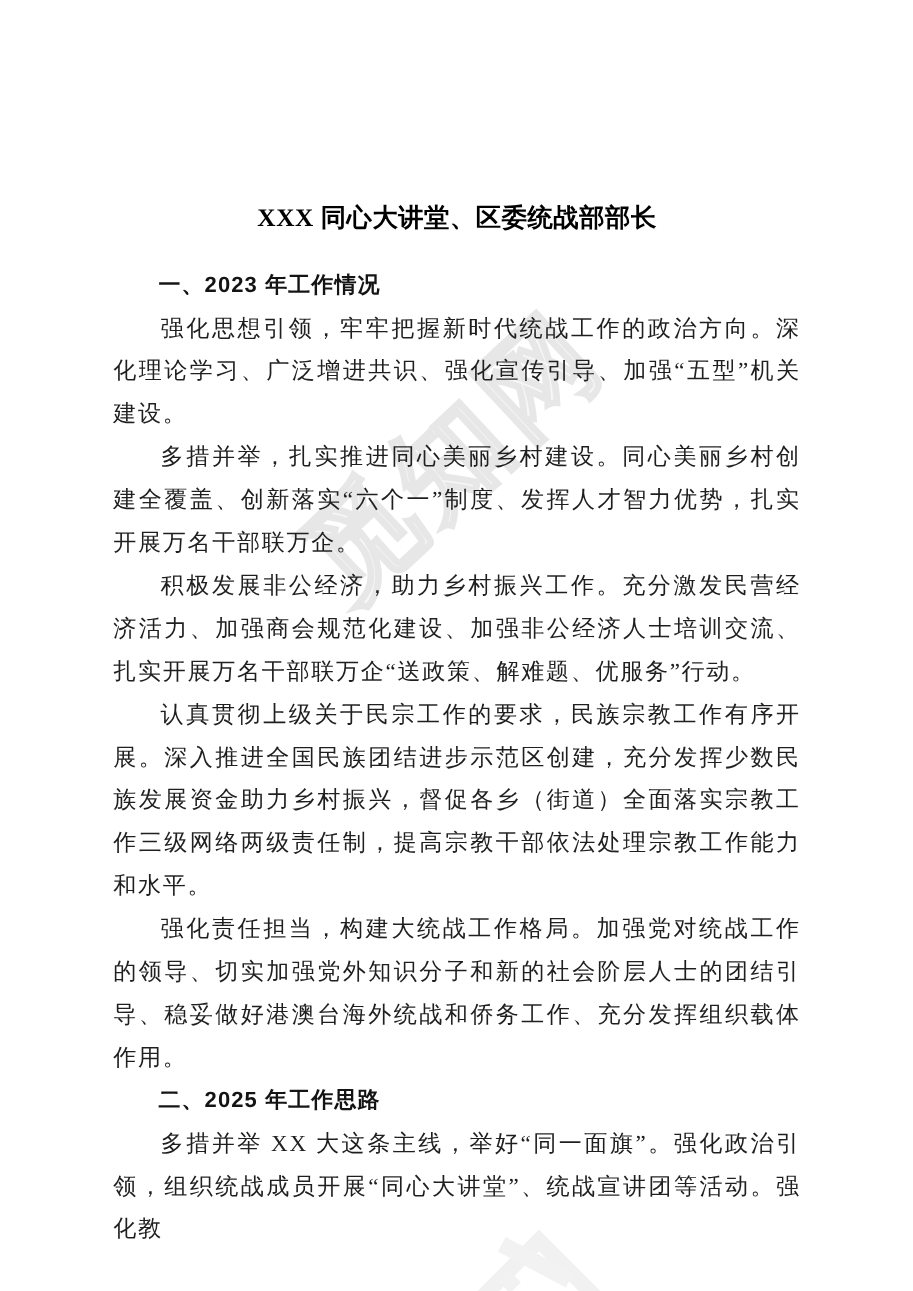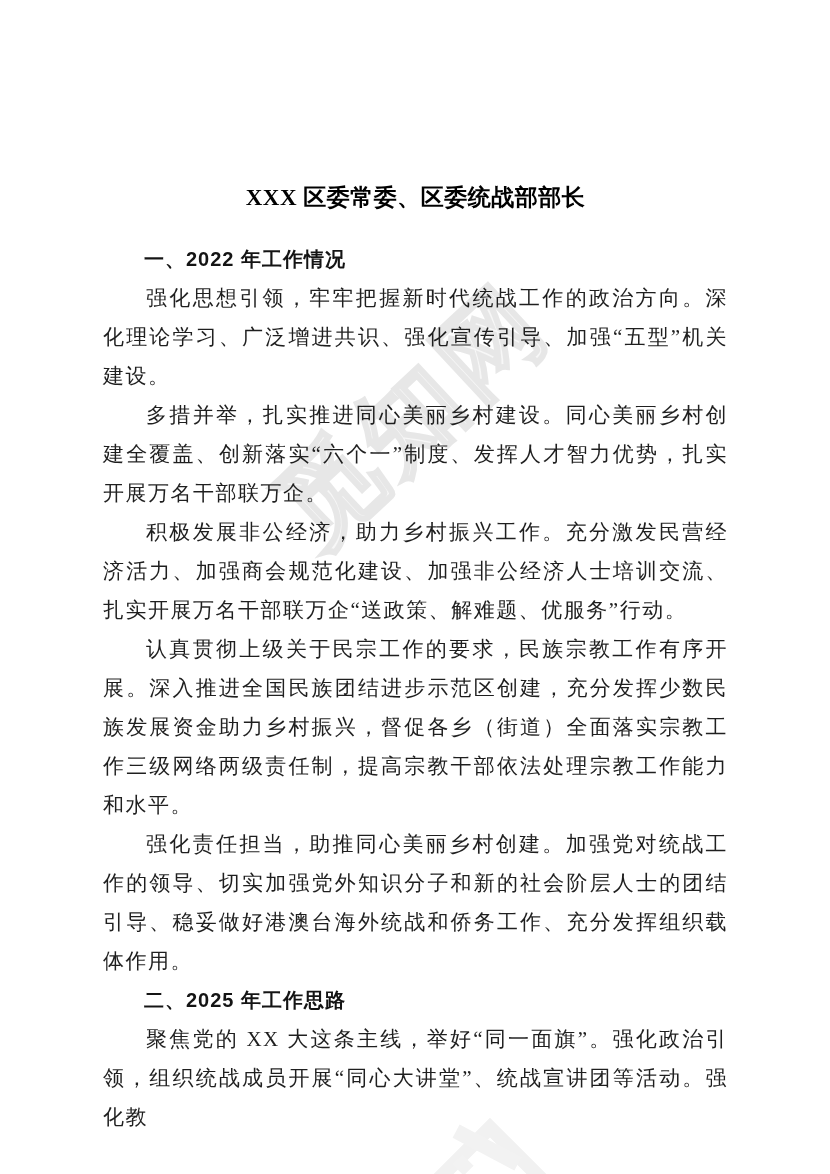--- a/index.html
+++ b/index.html
@@ -79,32 +79,32 @@
 <div class="page">
 
   <div class="wm-center">觅知网</div>
 
   <div class="wm-diamond"></div>
   <div class="wm-diamond-stroke"></div>
   <div class="wm-diamond-stroke2"></div>
 
   <div class="content">
 
-    <div class="doc-title">XXX 区委常委、区委统战部部长</div>
+    <div class="doc-title">XXX 同心大讲堂、区委统战部部长</div>
 
-    <div class="heading">一、2022 年工作情况</div>
+    <div class="heading">一、2023 年工作情况</div>
 
     <p class="para">强化思想引领，牢牢把握新时代统战工作的政治方向。深化理论学习、广泛增进共识、强化宣传引导、加强“五型”机关建设。</p>
 
     <p class="para">多措并举，扎实推进同心美丽乡村建设。同心美丽乡村创建全覆盖、创新落实“六个一”制度、发挥人才智力优势，扎实开展万名干部联万企。</p>
 
     <p class="para">积极发展非公经济，助力乡村振兴工作。充分激发民营经济活力、加强商会规范化建设、加强非公经济人士培训交流、扎实开展万名干部联万企“送政策、解难题、优服务”行动。</p>
 
     <p class="para">认真贯彻上级关于民宗工作的要求，民族宗教工作有序开展。深入推进全国民族团结进步示范区创建，充分发挥少数民族发展资金助力乡村振兴，督促各乡（街道）全面落实宗教工作三级网络两级责任制，提高宗教干部依法处理宗教工作能力和水平。</p>
 
-    <p class="para">强化责任担当，助推同心美丽乡村创建。加强党对统战工作的领导、切实加强党外知识分子和新的社会阶层人士的团结引导、稳妥做好港澳台海外统战和侨务工作、充分发挥组织载体作用。</p>
+    <p class="para">强化责任担当，构建大统战工作格局。加强党对统战工作的领导、切实加强党外知识分子和新的社会阶层人士的团结引导、稳妥做好港澳台海外统战和侨务工作、充分发挥组织载体作用。</p>
 
     <div class="heading">二、2025 年工作思路</div>
 
-    <p class="para">聚焦党的 XX 大这条主线，举好“同一面旗”。强化政治引领，组织统战成员开展“同心大讲堂”、统战宣讲团等活动。强化教</p>
+    <p class="para">多措并举 XX 大这条主线，举好“同一面旗”。强化政治引领，组织统战成员开展“同心大讲堂”、统战宣讲团等活动。强化教</p>
 
   </div>
 </div>
 
 </body></html>

